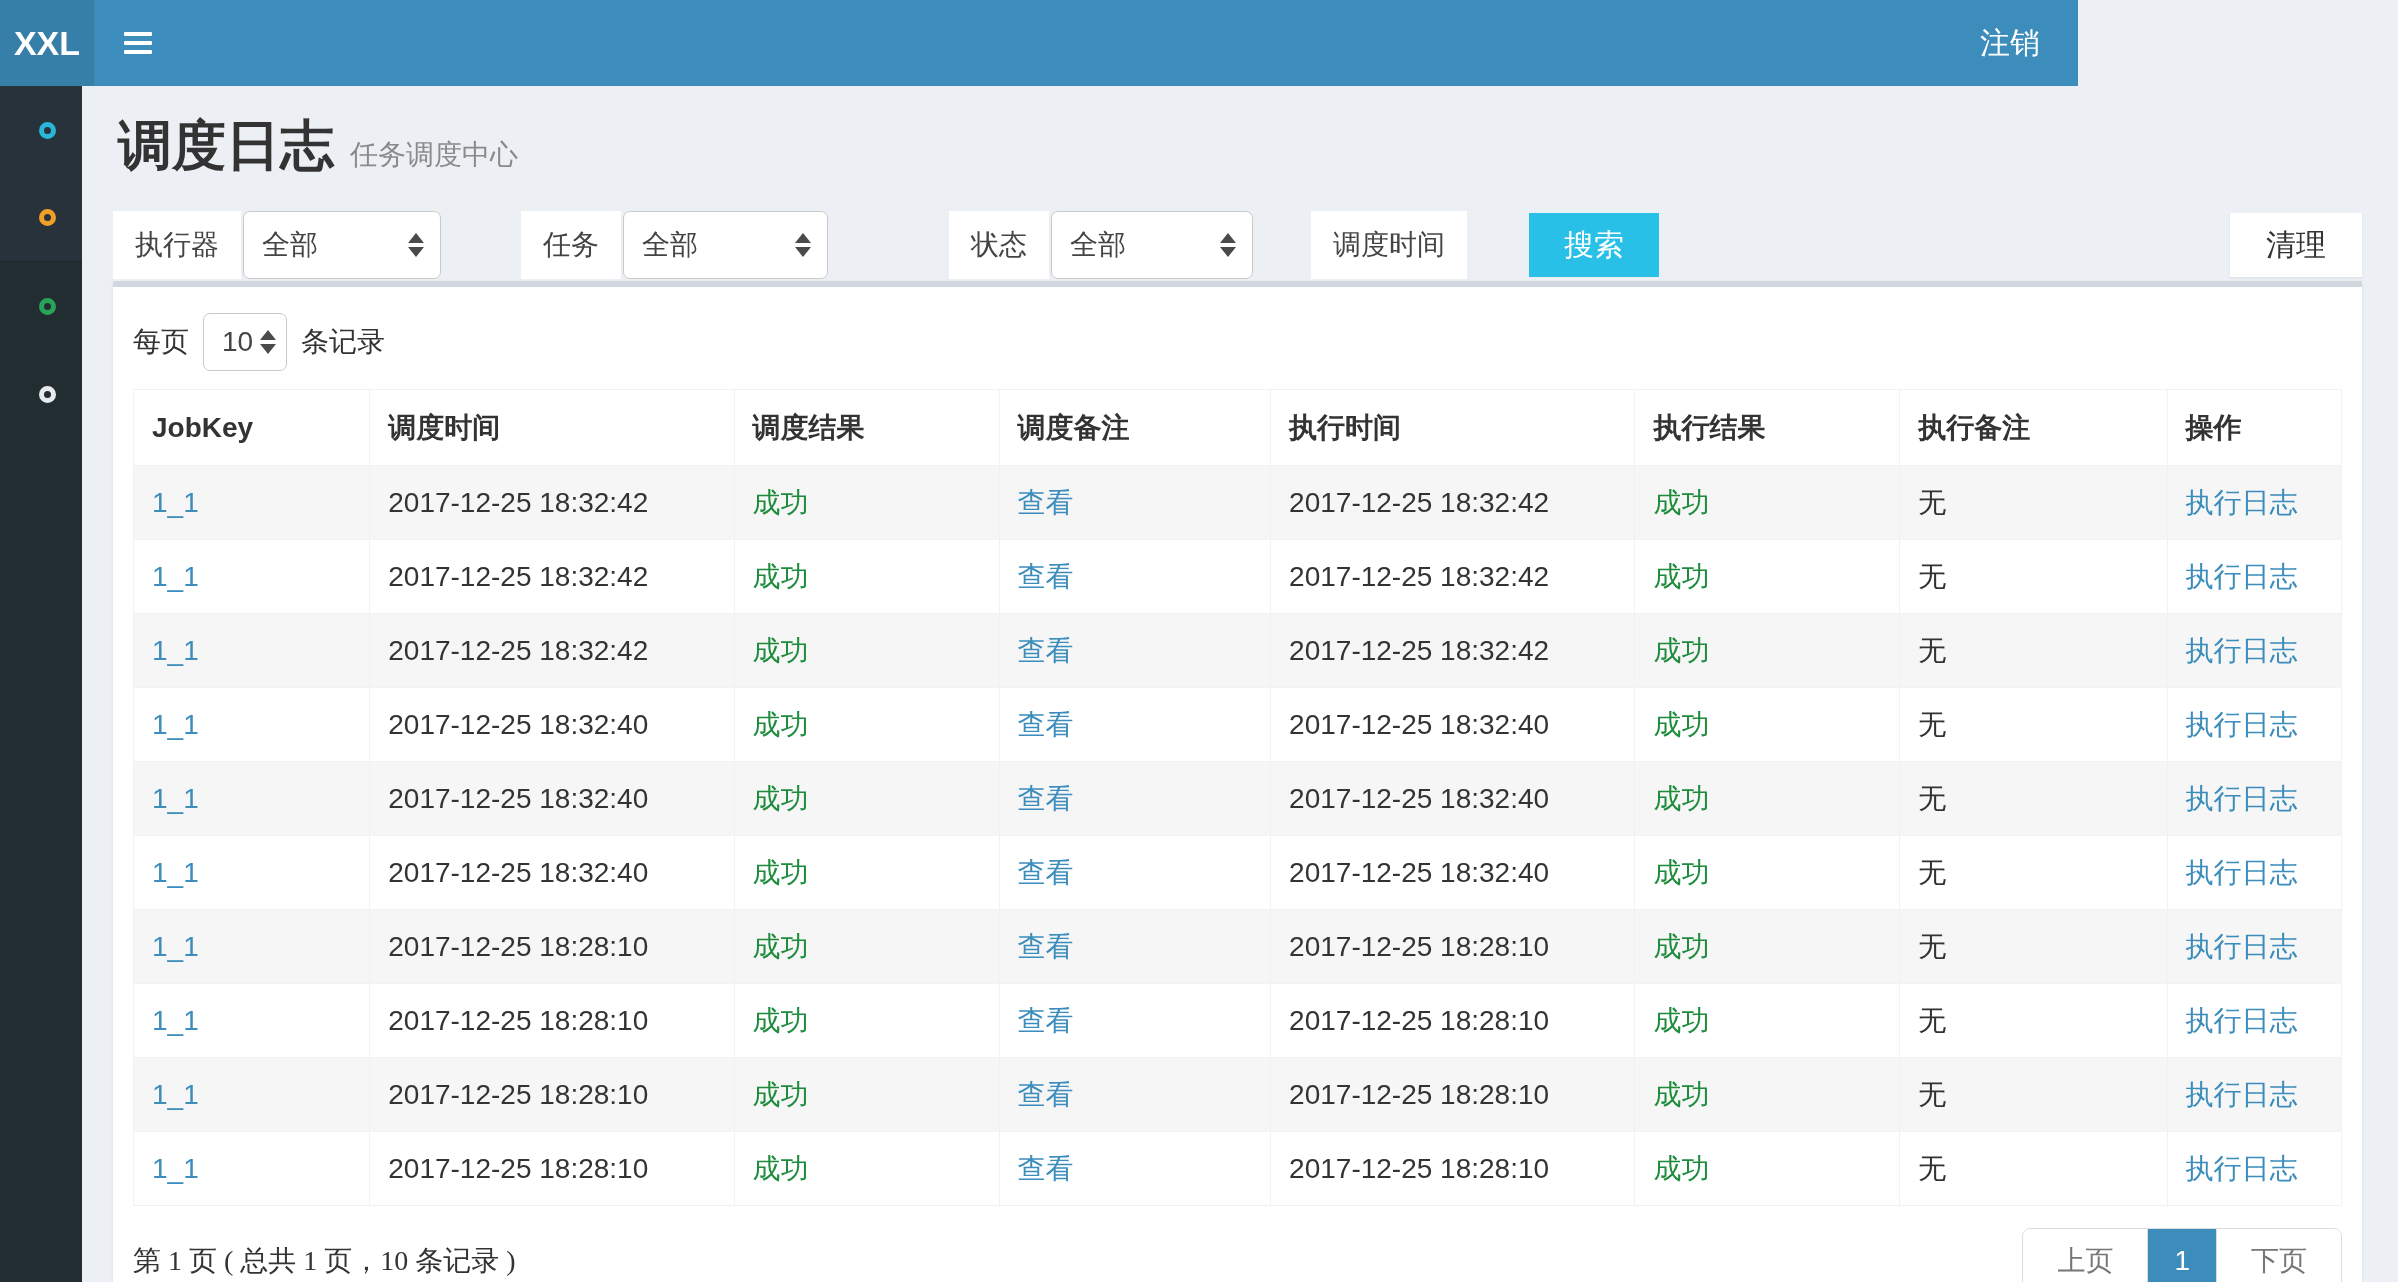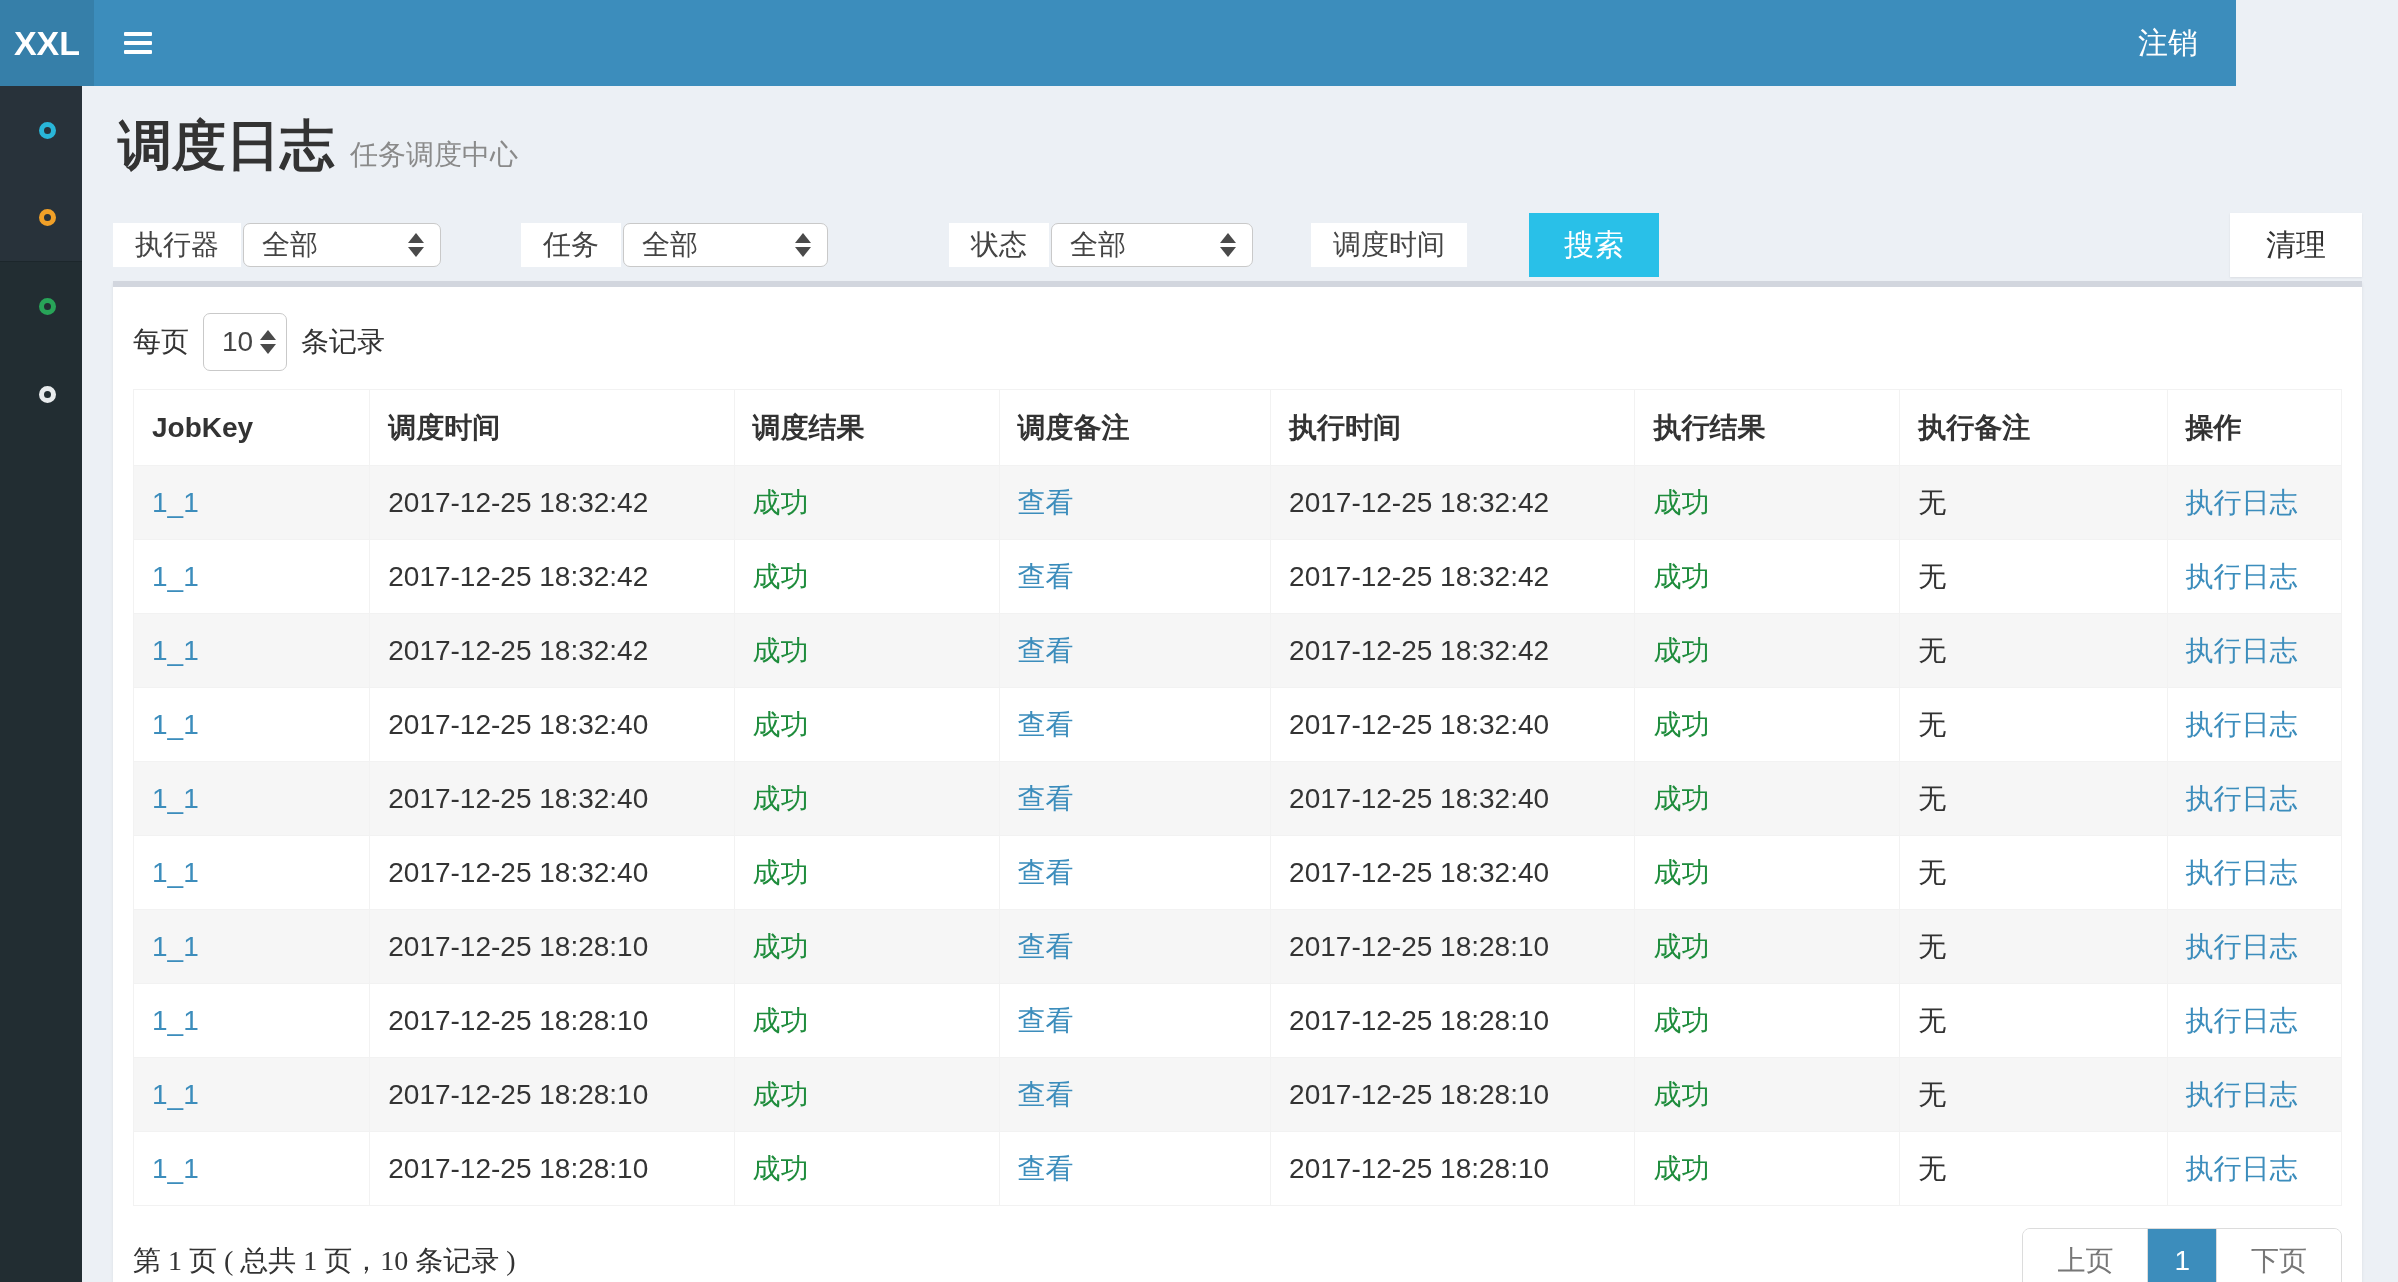--- a/index.html
+++ b/index.html
@@ -1,41 +1,41 @@
 <!DOCTYPE html>
 <html><head>
 <meta charset="utf-8">
 <style>
   * { margin:0; padding:0; box-sizing:border-box; }
   html,body { width:2398px; height:1282px; overflow:hidden; }
   body { font-family:"Liberation Sans","DejaVu Sans",sans-serif; background:#ecf0f5; color:#333; }
 
   
-  .navbar { position:absolute; top:0; left:0; width:2236px; height:86px; background:#3c8dbc; display:flex; align-items:center; }
+  .navbar { position:absolute; top:0; left:0; width:2078px; height:86px; background:#3c8dbc; display:flex; align-items:center; }
   .logo { width:94px; height:86px; background:#367fa9; color:#fff; font-size:34px; font-weight:bold; display:flex; align-items:center; justify-content:center; cursor:pointer; }
   .hamburger { margin-left:30px; width:30px; display:flex; flex-direction:column; gap:5px; cursor:pointer; }
   .hamburger i { display:block; height:4px; width:28px; background:#fff; border-radius:1px; }
   .logout { margin-left:auto; margin-right:38px; color:#fff; font-size:30px; cursor:pointer; }
 
   
   .sidebar { position:absolute; top:86px; left:0; width:94px; height:1196px; background:#222d32; }
   .side-item { height:88px; display:flex; align-items:center; justify-content:center; cursor:pointer; }
   .side-item:nth-child(1),.side-item:nth-child(2){ background:#28323a; }
   .side-item:nth-child(2){ border-bottom:1px solid #1c262b; }
   .circle { display:block; width:17px; height:17px; border:5px solid #fff; border-radius:50%; }
 
   
   .main { position:absolute; top:86px; left:82px; width:2304px; height:1196px; background:#ecf0f5; }
   .content-header { margin:24px 24px 0 36px; display:flex; align-items:baseline; }
   .page-title { font-size:54px; font-weight:700; color:#333; }
   .page-subtitle { margin-left:16px; font-size:28px; color:#8a8a8a; }
 
   
   .filter-row { margin:30px 24px 0 31px; height:64px; display:flex; align-items:center; font-size:28px; }
-  .igroup { display:flex; align-items:stretch; height:44px; }
+  .igroup { display:flex; align-items:stretch; height:68px; }
   .addon { background:#fff; display:flex; align-items:center; padding:0 22px; color:#444; white-space:nowrap; }
   .selectbox { position:relative; background:#fff; border:1px solid #c9c9c9; border-radius:7px; margin-left:2px;
                display:flex; align-items:center; padding:0 52px 0 18px; color:#444; cursor:pointer; }
   .sel-arrows { position:absolute; right:16px; top:50%; transform:translateY(-50%); display:flex; flex-direction:column; align-items:center; gap:4px; }
   .sel-arrows .up { width:0; height:0; border-left:8px solid transparent; border-right:8px solid transparent; border-bottom:10px solid #4a4a4a; }
   .sel-arrows .dn { width:0; height:0; border-left:8px solid transparent; border-right:8px solid transparent; border-top:10px solid #4a4a4a; }
   .w-exec { width:198px; } .w-job { width:205px; } .w-status { width:202px; }
   .gap1 { margin-right:80px; } .gap2 { margin-right:83px; } .gap3 { margin-right:58px;padding-left:38px; }
   .daterange { width:550px; background:#eee; border:1px solid #ccc; display:flex; align-items:center; justify-content:center; color:#333; cursor:pointer; white-space:nowrap; }
   .btn { height:64px; border:none; border-radius:0; font-size:30px; cursor:pointer; font-family:Liberation Sans, sans-serif; }

